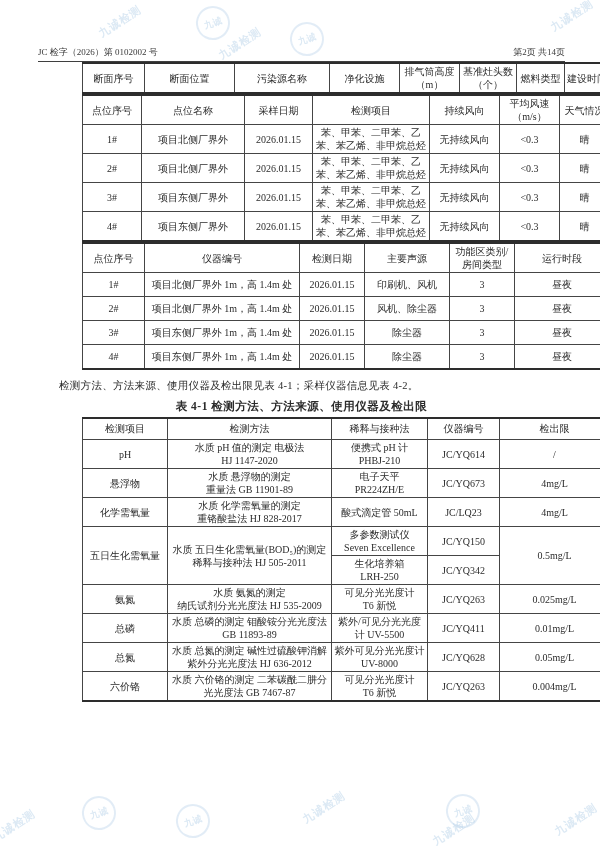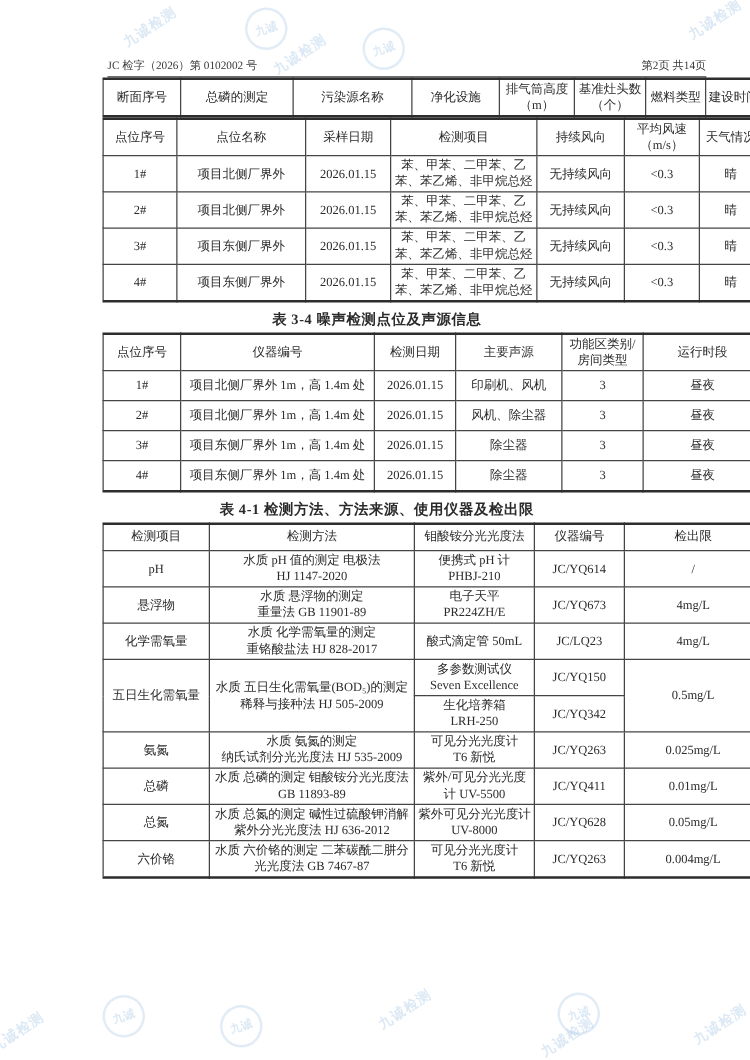--- a/index.html
+++ b/index.html
@@ -10,21 +10,21 @@
     background: #ffffff;
     font-family: "Liberation Serif", "DejaVu Serif", serif;
     color: #2b2b2b;
     overflow: hidden;
   }
   .content { position: absolute; left: 38px; top: 46px; width: 527px; z-index: 2; }
 
   .doc-header {
     display: flex; justify-content: space-between; align-items: flex-end;
     font-size: 9px; color: #3a3a3a;
-    padding-bottom: 2px; border-bottom: 1.6px solid #3f3f3f; margin-left: 48px;
+    padding-bottom: 2px; border-bottom: 1.6px solid #3f3f3f;
   }
 
   table {
     width: 100%; border-collapse: collapse; table-layout: fixed;
     text-align: center; font-size: 10px; color: #2b2b2b; margin-left: 44px;
   }
   td, th {
     border: 1px solid #454545; padding: 1px 2px;
     line-height: 1.3; font-weight: normal; vertical-align: middle;
     overflow: hidden;
@@ -88,21 +88,21 @@
           <col style="width:95px">
           <col style="width:70px">
         <col style="width:60px">
           <col style="width:57px">
           <col style="width:48px">
           <col style="width:45px">
       </colgroup>
       <tbody>
           <tr>
         <th>断面序号</th>
-        <th>总磷的测定</th>
+        <th>断面位置</th>
         <th>污染源名称</th>
         <th>净化设施</th>
         <th>排气筒高度（m）</th>
         <th>基准灶头数（个）</th>
         <th>燃料类型</th>
         <th>建设时间</th>
       </tr>
     </tbody>
       </table>
 
@@ -158,21 +158,20 @@
         <td>项目东侧厂界外</td>
         <td>2026.01.15</td>
         <td>苯、甲苯、二甲苯、乙苯、苯乙烯、非甲烷总烃</td>
         <td>无持续风向</td>
         <td>&lt;0.3</td>
         <td>晴</td>
       </tr>
     </tbody>
       </table>
 
-    <div class="tbl-title">表 3-4 噪声检测点位及声源信息</div>
     <table class="tbl t34">
       <colgroup>
         <col style="width:62px">
           <col style="width:155px">
           <col style="width:65px">
         <col style="width:85px">
           <col style="width:65px">
           <col style="width:95px">
       </colgroup>
       <tbody>
@@ -212,35 +211,36 @@
         <td>4#</td>
         <td>项目东侧厂界外 1m，高 1.4m 处</td>
         <td>2026.01.15</td>
         <td>除尘器</td>
         <td>3</td>
         <td>昼夜</td>
       </tr>
     </tbody>
       </table>
 
+    <div class="para">检测方法、方法来源、使用仪器及检出限见表 4-1；采样仪器信息见表 4-2。</div>
 
     <div class="tbl-title" style="">表 4-1 检测方法、方法来源、使用仪器及检出限</div>
     <table class="tbl t41">
       <colgroup>
         <col style="width:85px">
           <col style="width:164px">
           <col style="width:96px">
         <col style="width:72px">
           <col style="width:110px">
       </colgroup>
       <tbody>
           <tr>
         <th>检测项目</th>
         <th>检测方法</th>
-        <th>钼酸铵分光光度法</th>
+        <th>稀释与接种法</th>
         <th>仪器编号</th>
         <th>检出限</th>
       </tr>
       <tr>
         <td>pH</td>
         <td class="pre">水质  pH 值的测定  电极法
 HJ 1147-2020</td>
         <td class="pre">便携式 pH 计
 PHBJ-210</td>
         <td>JC/YQ614</td>
@@ -258,21 +258,21 @@
       <tr>
         <td>化学需氧量</td>
         <td class="pre">水质  化学需氧量的测定
 重铬酸盐法  HJ 828-2017</td>
         <td class="pre">酸式滴定管  50mL</td>
         <td>JC/LQ23</td>
         <td>4mg/L</td>
       </tr>
       <tr>
         <td rowspan="2">五日生化需氧量</td>
-        <td rowspan="2" class="pre">水质  五日生化需氧量(BOD₅)的测定  稀释与接种法  HJ 505-2009</td>
+        <td rowspan="2" class="pre">水质  五日生化需氧量(BOD₅)的测定  稀释与接种法  HJ 505-2011</td>
         <td class="pre">多参数测试仪
 Seven Excellence</td>
         <td>JC/YQ150</td>
         <td rowspan="2">0.5mg/L</td>
       </tr>
       <tr>
         <td class="pre">生化培养箱
 LRH-250</td>
         <td>JC/YQ342</td>
       </tr>

